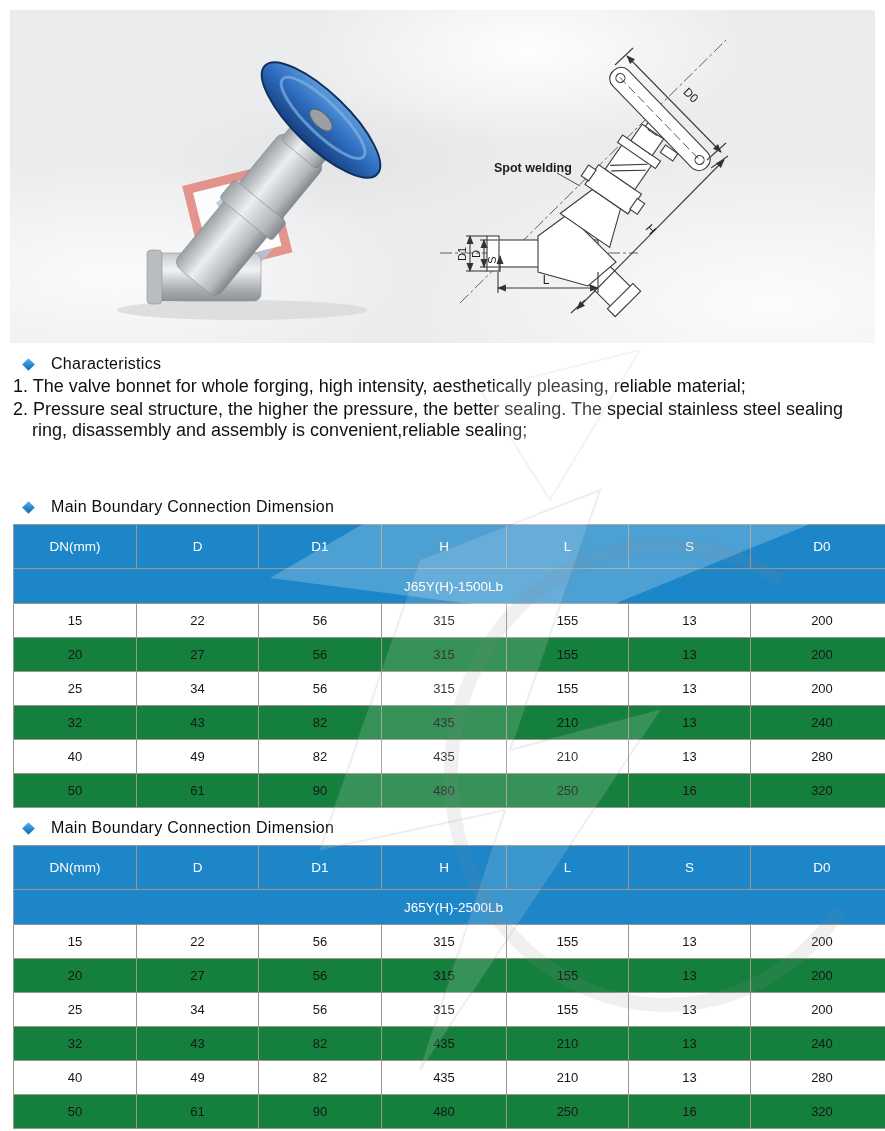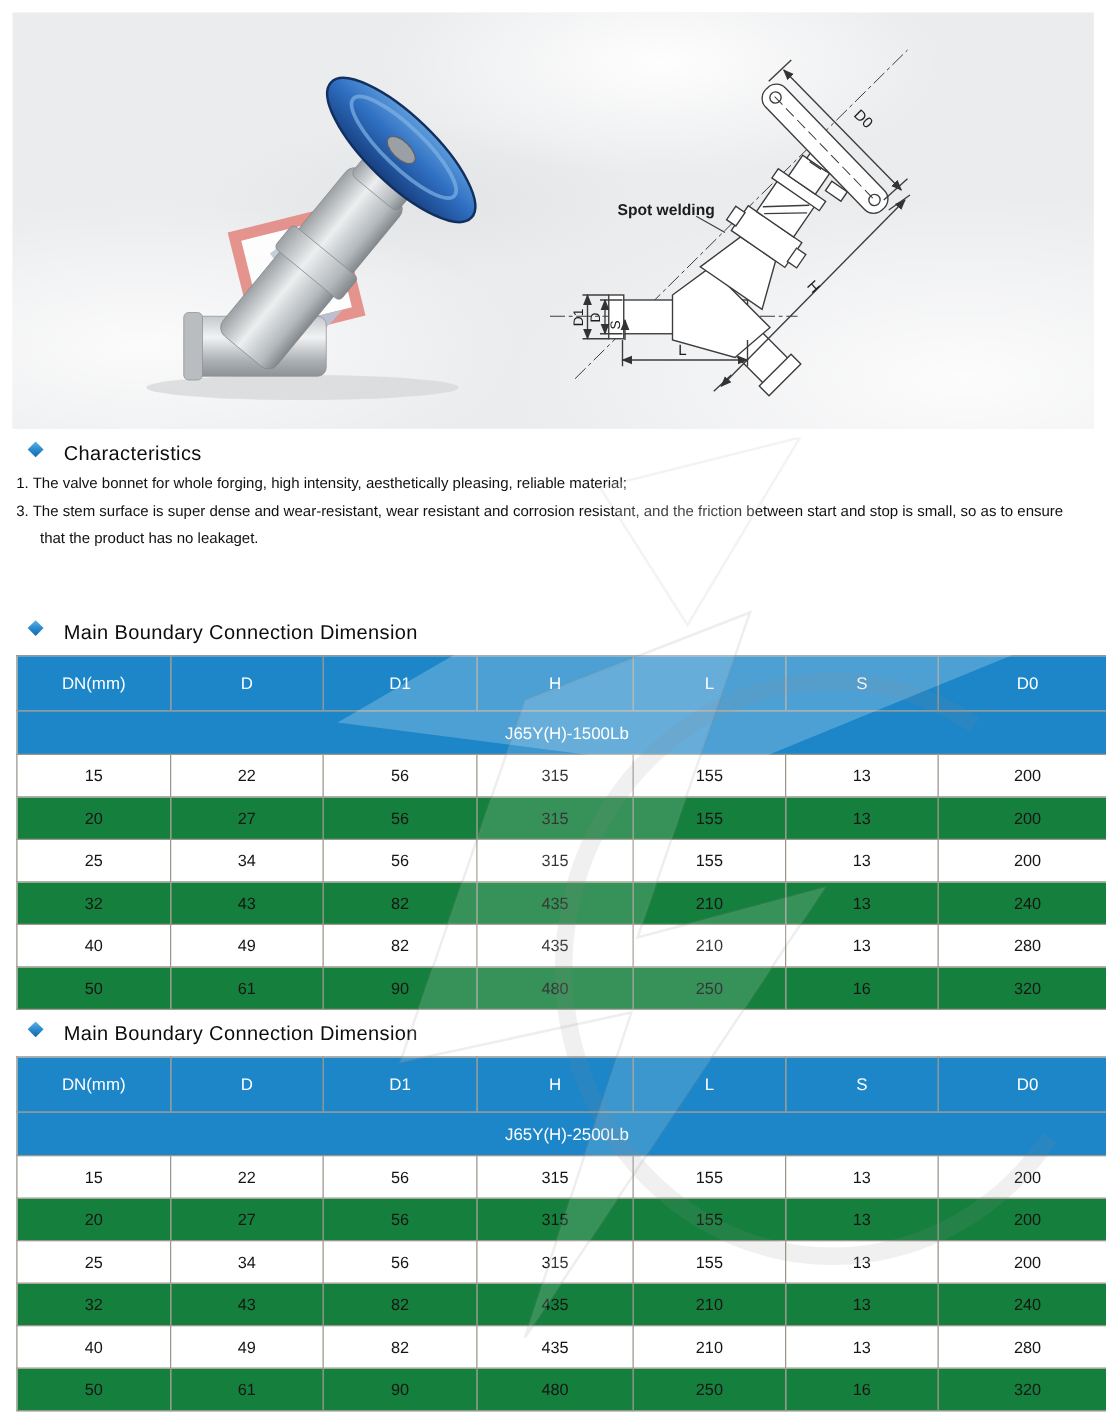--- a/index.html
+++ b/index.html
@@ -14,32 +14,32 @@
       radial-gradient(ellipse 320px 130px at 60% 12%, rgba(255,255,255,0.95), rgba(255,255,255,0) 70%),
       radial-gradient(ellipse 420px 160px at 12% 80%, rgba(255,255,255,0.8), rgba(255,255,255,0) 72%),
       radial-gradient(ellipse 520px 210px at 88% 88%, rgba(255,255,255,0.85), rgba(255,255,255,0) 70%),
       radial-gradient(ellipse 260px 90px at 38% 45%, rgba(221,223,225,0.6), rgba(221,223,225,0) 70%),
       #ebecee;
   }
   .hero svg{position:absolute;top:0;left:0;}
   svg text{font-family:"Liberation Sans", sans-serif;}
   
   .section-heading{
-    position:absolute;left:13px;display:flex;
+    position:absolute;left:13px;display:flex;align-items:center;
     font-size:16px;letter-spacing:0.3px;color:#0c0c0c;
   }
   .diamond{
     width:9px;height:9px;margin:0 18px 0 11px;flex:0 0 auto;
     transform:rotate(45deg);
     background:linear-gradient(135deg,#62b4e9 0%,#2e8fd0 45%,#1268a8 100%);
   }
   
   .char-list{position:absolute;left:13px;top:376px;width:856px;}
   .char-item{
-    font-size:12px;line-height:21.5px;color:#111;
+    font-size:18px;line-height:21.5px;color:#111;
     padding-left:19px;text-indent:-19px;margin-bottom:1px;
   }
   
   .dim-table{
     position:absolute;left:13px;width:859px;
     border-collapse:collapse;table-layout:fixed;
     background:#ffffff;
   }
   .dim-table th, .dim-table td{border:1px solid #9c968c;}
   .dim-table th{
@@ -188,21 +188,21 @@
       <text x="116" y="274" font-size="12" fill="#1c1c1c" text-anchor="middle">L</text>
     </svg>
   </div>
 
   <div class="section-heading" style="top:355px">
     <span class="diamond"></span>
     <span>Characteristics</span>
   </div>
   <div class="char-list">
     <div class="char-item">1. The valve bonnet for whole forging, high intensity, aesthetically pleasing, reliable material;</div>
-    <div class="char-item">3. The stem surface is super dense and wear-resistant, wear resistant and corrosion resistant, and the friction between start and stop is small, so  as to ensure that the product has no leakaget.</div>
+    <div class="char-item">2. Pressure seal structure, the higher the pressure, the better sealing. The special stainless steel sealing ring, disassembly and assembly is convenient,reliable sealing;</div>
   </div>
 
   <div class="section-heading" style="top:498px">
     <span class="diamond"></span>
     <span>Main Boundary Connection Dimension</span>
   </div>
   <table class="dim-table" style="top:524px">
       <thead>
         <tr>
           <th class="c0">DN(mm)</th>

